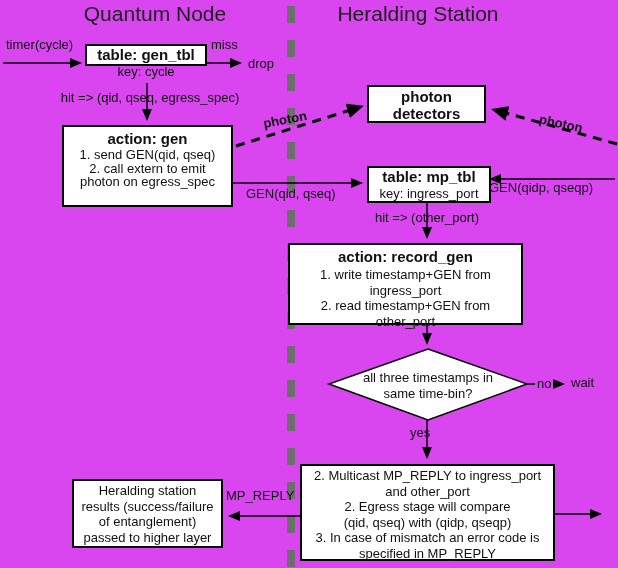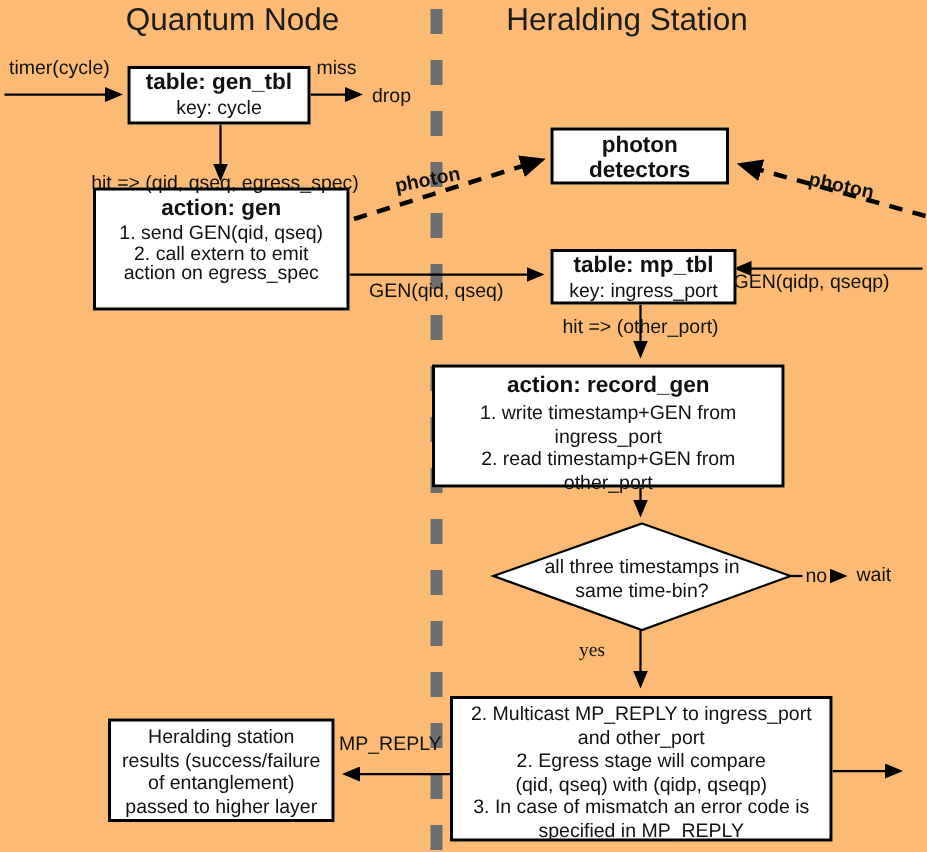--- a/index.html
+++ b/index.html
@@ -1,17 +1,17 @@
 <!DOCTYPE html>
 <html><head>
 <meta charset="utf-8">
 <style>
   html,body{margin:0;padding:0;background:#ffffff;}
   #stage{
-    position:relative;width:618px;height:568px;background:#fdba74;
+    position:relative;width:618px;height:568px;background:#d946ef;
     font-family:"Liberation Sans",sans-serif;color:#111;overflow:hidden;
   }
   .abs{position:absolute;}
   .section-title{font-size:21px;text-align:center;color:#1c1c1c;z-index:3;}
   .box{
     position:absolute;background:#ffffff;border:2px solid #000;
     box-sizing:border-box;text-align:center;z-index:2;
   }
   .box-title{font-weight:bold;font-size:15px;line-height:18px;}
   .box-line{font-size:13px;line-height:15.5px;}
@@ -64,35 +64,35 @@
       <path d="M236,146 L360,107" marker-end="url(#m-arrow-big)"></path>
       <path d="M617,144 L495,110" marker-end="url(#m-arrow-big)"></path>
     </g>
   </svg>
 
   <div class="abs section-title" style="left:55px;top:2px;width:200px;">Quantum Node</div>
   <div class="abs section-title" style="left:312px;top:2px;width:212px;">Heralding Station</div>
 
   <div class="lbl" style="left:6px;top:37px;">timer(cycle)</div>
 
-  <div class="box" style="left:85px;top:44px;width:122px;height:39px;">
+  <div class="box" style="left:85px;top:44px;width:122px;height:22px;">
     <div class="box-title">table: gen_tbl</div>
     <div class="box-key">key: cycle</div>
   </div>
 
   <div class="lbl" style="left:211px;top:37px;">miss</div>
   <div class="lbl" style="left:248px;top:56px;">drop</div>
 
-  <div class="lbl center" style="left:50px;top:90px;width:200px;margin-top:24px;">hit =&gt; (qid, qseq, egress_spec)</div>
+  <div class="lbl center" style="left:50px;top:90px;width:200px;">hit =&gt; (qid, qseq, egress_spec)</div>
 
   <div class="box" style="left:62px;top:125px;width:171px;height:82px;padding-top:2px;">
     <div class="box-title" style="line-height:19px;">action: gen</div>
     <div class="box-line" style="line-height:13.5px;">1. send GEN(qid, qseq)</div>
     <div class="box-line" style="line-height:13.5px;">2. call extern to emit</div>
-    <div class="box-line" style="line-height:13.5px;">action on egress_spec</div>
+    <div class="box-line" style="line-height:13.5px;">photon on egress_spec</div>
   </div>
 
   <div class="lbl lbl-b" style="left:263px;top:112px;transform:rotate(-11deg);">photon</div>
   <div class="lbl" style="left:246px;top:186px;">GEN(qid, qseq)</div>
 
   <div class="box" style="left:367px;top:85px;width:119px;height:38px;padding-top:1px;">
     <div class="box-title" style="line-height:17px;">photon detectors</div>
   </div>
 
   <div class="lbl lbl-b" style="left:539px;top:116px;transform:rotate(12deg);">photon</div>
@@ -108,21 +108,21 @@
 
   <div class="box" style="left:288px;top:243px;width:235px;height:82px;padding-top:2px;">
     <div class="box-title" style="line-height:20px;">action: record_gen</div>
     <div class="box-line">1. write timestamp+GEN from ingress_port</div>
     <div class="box-line">2. read timestamp+GEN from other_port</div>
   </div>
 
   <div class="diamond-text">all three timestamps in same time-bin?</div>
   <div class="lbl" style="left:537px;top:376px;">no</div>
   <div class="lbl" style="left:571px;top:375px;">wait</div>
-  <div class="lbl" style="left:386px;top:425px;font-family:Liberation Serif, serif;">yes</div>
+  <div class="lbl" style="left:410px;top:425px;">yes</div>
 
   <div class="box" style="left:300px;top:464px;width:255px;height:97px;padding-top:2px;">
     <div class="box-line">2. Multicast MP_REPLY to ingress_port</div>
     <div class="box-line">and other_port</div>
     <div class="box-line">2. Egress stage will compare</div>
     <div class="box-line">(qid, qseq) with (qidp, qseqp)</div>
     <div class="box-line">3. In case of mismatch an error code is</div>
     <div class="box-line">specified in MP_REPLY</div>
   </div>
 

